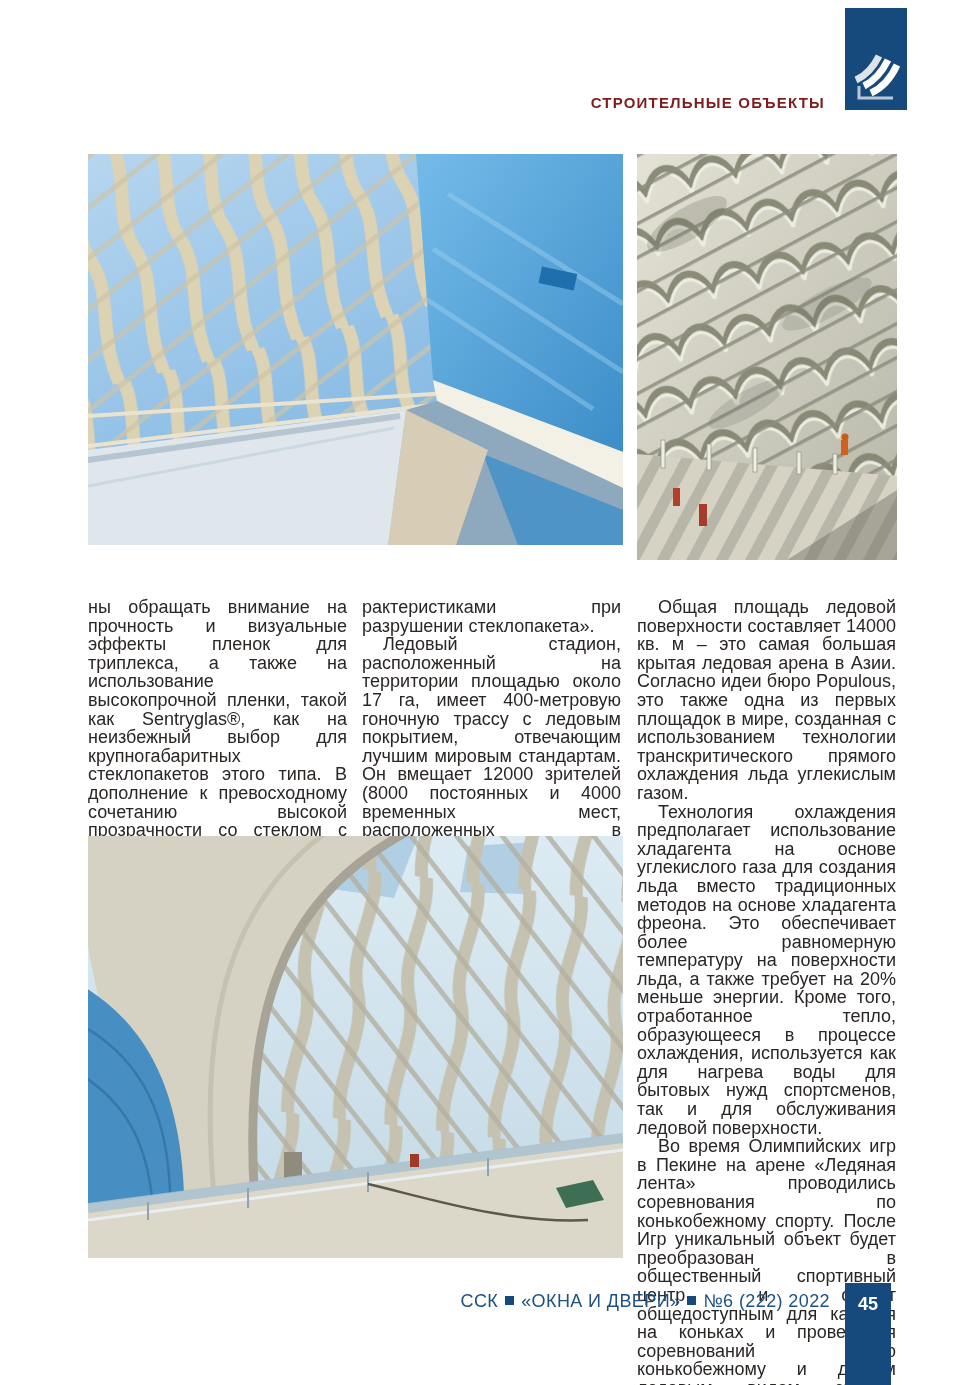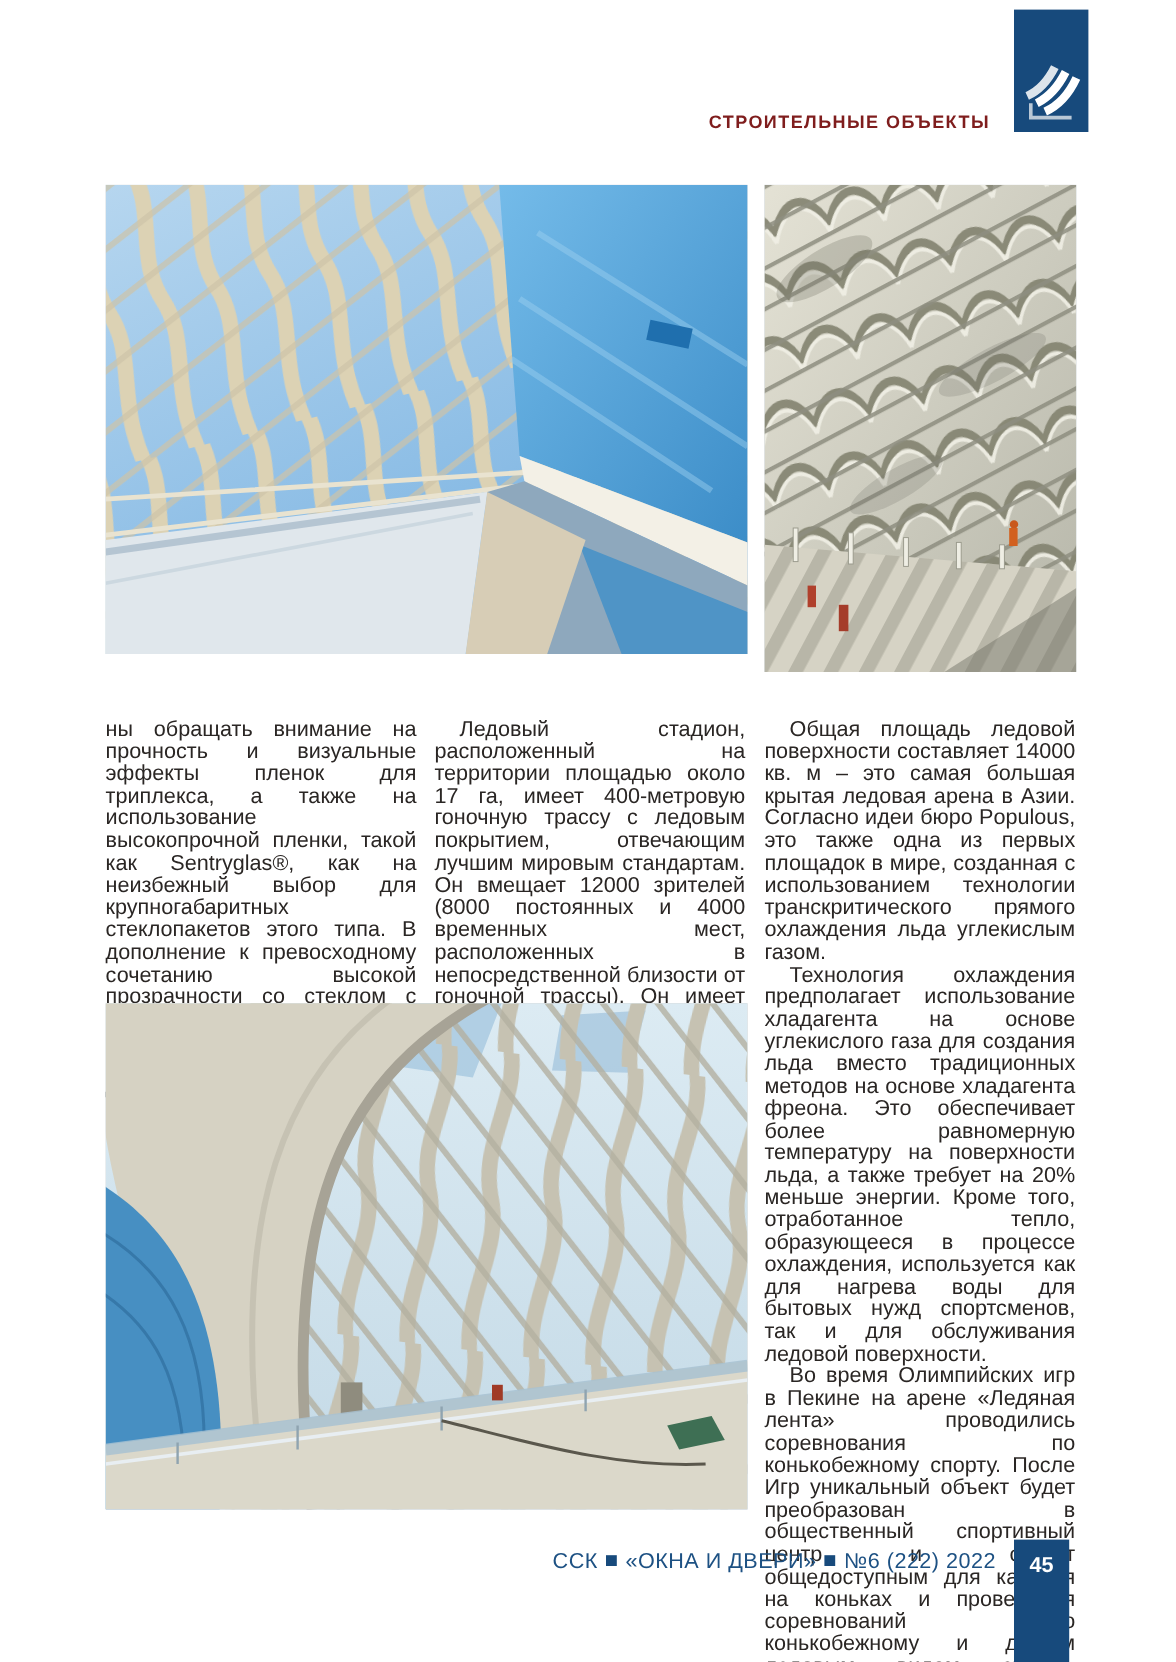--- a/index.html
+++ b/index.html
@@ -139,20 +139,21 @@
     <rect x="62" y="350" width="8" height="22" fill="#a53c2a"></rect>
     <polygon points="150,406 260,336 260,406" fill="#6d6d62" opacity="0.45"></polygon>
   </svg>
 </div>
 
 <div class="col" id="col1">
   <p>ны обращать внимание на прочность и визуальные эффекты пленок для триплекса, а также на использование высокопрочной пленки, такой как Sentryglas®, как на неизбежный выбор для крупногабаритных стеклопакетов этого типа. В дополнение к превосходному сочетанию высокой прозрачности со стеклом с низким содержанием железа, Sentryglas® также был выбран за его высокую прочность и долговечность в сочетании с выдающимися защитными ха-</p>
 </div>
 
 <div class="col" id="col2">
+  <p>рактеристиками при разрушении стеклопакета».</p>
   <p class="indent">Ледовый стадион, расположенный на территории площадью около 17 га, имеет 400-метровую гоночную трассу с ледовым покрытием, отвечающим лучшим мировым стандартам. Он вмещает 12000 зрителей (8000 постоянных и 4000 временных мест, расположенных в непосредственной близости от гоночной трассы). Он имеет так же два дополнительных подземных уровня для обслуживания объектов и парковки.</p>
 </div>
 
 <div class="col" id="col3">
   <p class="indent">Общая площадь ледовой поверхности составляет 14000 кв. м – это самая большая крытая ледовая арена в Азии. Согласно идеи бюро Populous, это также одна из первых площадок в мире, созданная с использованием технологии транскритического прямого охлаждения льда углекислым газом.</p>
   <p class="indent">Технология охлаждения предполагает использование хладагента на основе углекислого газа для создания льда вместо традиционных методов на основе хладагента фреона. Это обеспечивает более равномерную температуру на поверхности льда, а также требует на 20% меньше энергии. Кроме того, отработанное тепло, образующееся в процессе охлаждения, используется как для нагрева воды для бытовых нужд спортсменов, так и для обслуживания ледовой поверхности.</p>
   <p class="indent">Во время Олимпийских игр в Пекине на арене «Ледяная лента» проводились соревнования по конькобежному спорту. После Игр уникальный объект будет преобразован в общественный спортивный центр и станет общедоступным для катания на коньках и проведения соревнований по конькобежному и другим ледовым видам спорта, поддерживая постоянное участие и превосходство Китая в зимних видах спорта.</p>
 </div>
 
 <div class="photo" id="photo3" role="img" aria-label="Галерея вдоль волнообразных лент фасада, голубая стена слева">

